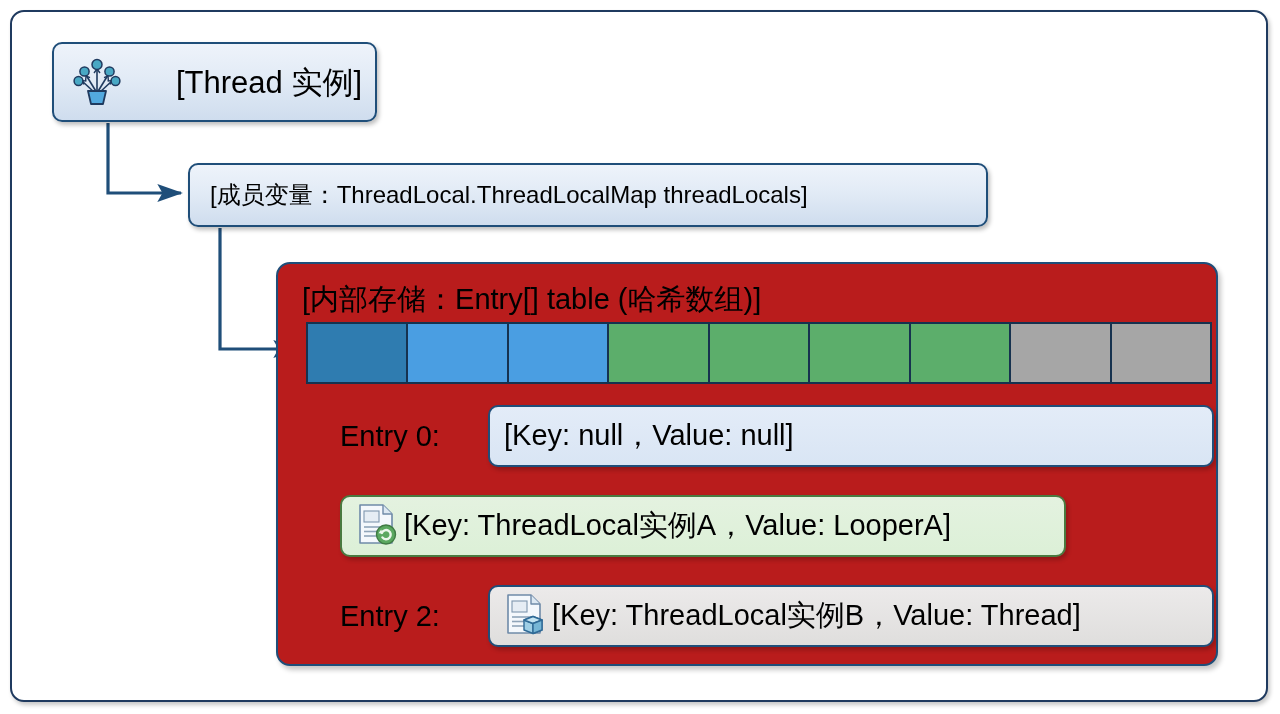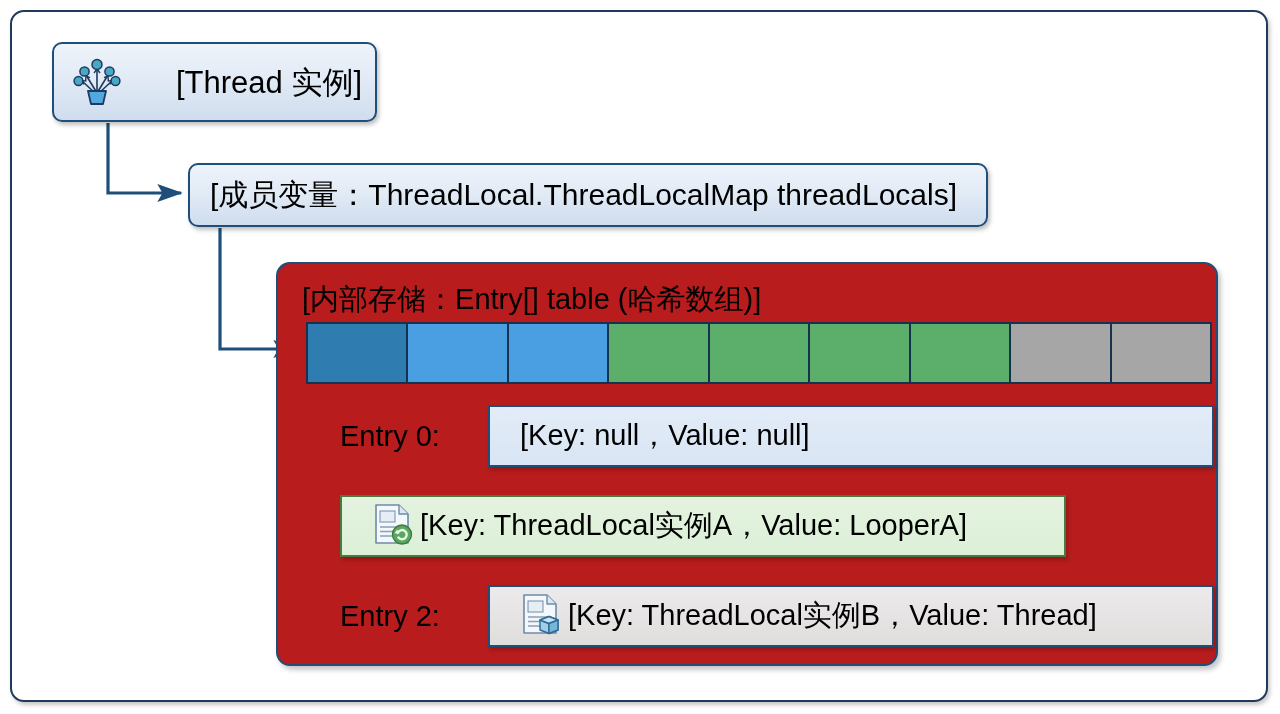--- a/index.html
+++ b/index.html
@@ -66,21 +66,21 @@
   #thread-box .node-label { margin-left: 10px; }
 
   
   #member-box {
     left: 188px;
     top: 163px;
     width: 800px;
     height: 64px;
     padding-left: 20px;
   }
-  #member-box .node-label { font-size: 30px; }
+  #member-box .node-label { font-size: 24px; }
 
   
   #storage-panel {
     position: absolute;
     left: 276px;
     top: 262px;
     width: 942px;
     height: 404px;
     box-sizing: border-box;
     border: 2px solid #1f4e79;
@@ -132,25 +132,25 @@
     font-size: 29px;
     color: #000;
     white-space: nowrap;
     width: 148px;
     flex: 0 0 148px;
   }
   .entry-box {
     box-sizing: border-box;
     height: 62px;
     width: 726px;
-    border-radius: 0;
+    border-radius: 10px;
     border: 2px solid #1f4e79;
     display: flex;
     align-items: center;
-    padding-left: 30px;
+    padding-left: 14px;
     box-shadow: 2px 3px 4px rgba(0,0,0,0.22);
   }
   .entry-box.variant-blue {
     background: linear-gradient(180deg, #e3ecf8 0%, #d9e5f4 100%);
   }
   .entry-box.variant-green {
     background: linear-gradient(180deg, #e4f2e0 0%, #dcf0d7 100%);
     border-color: #4a7a40;
   }
   .entry-box.variant-gray {

